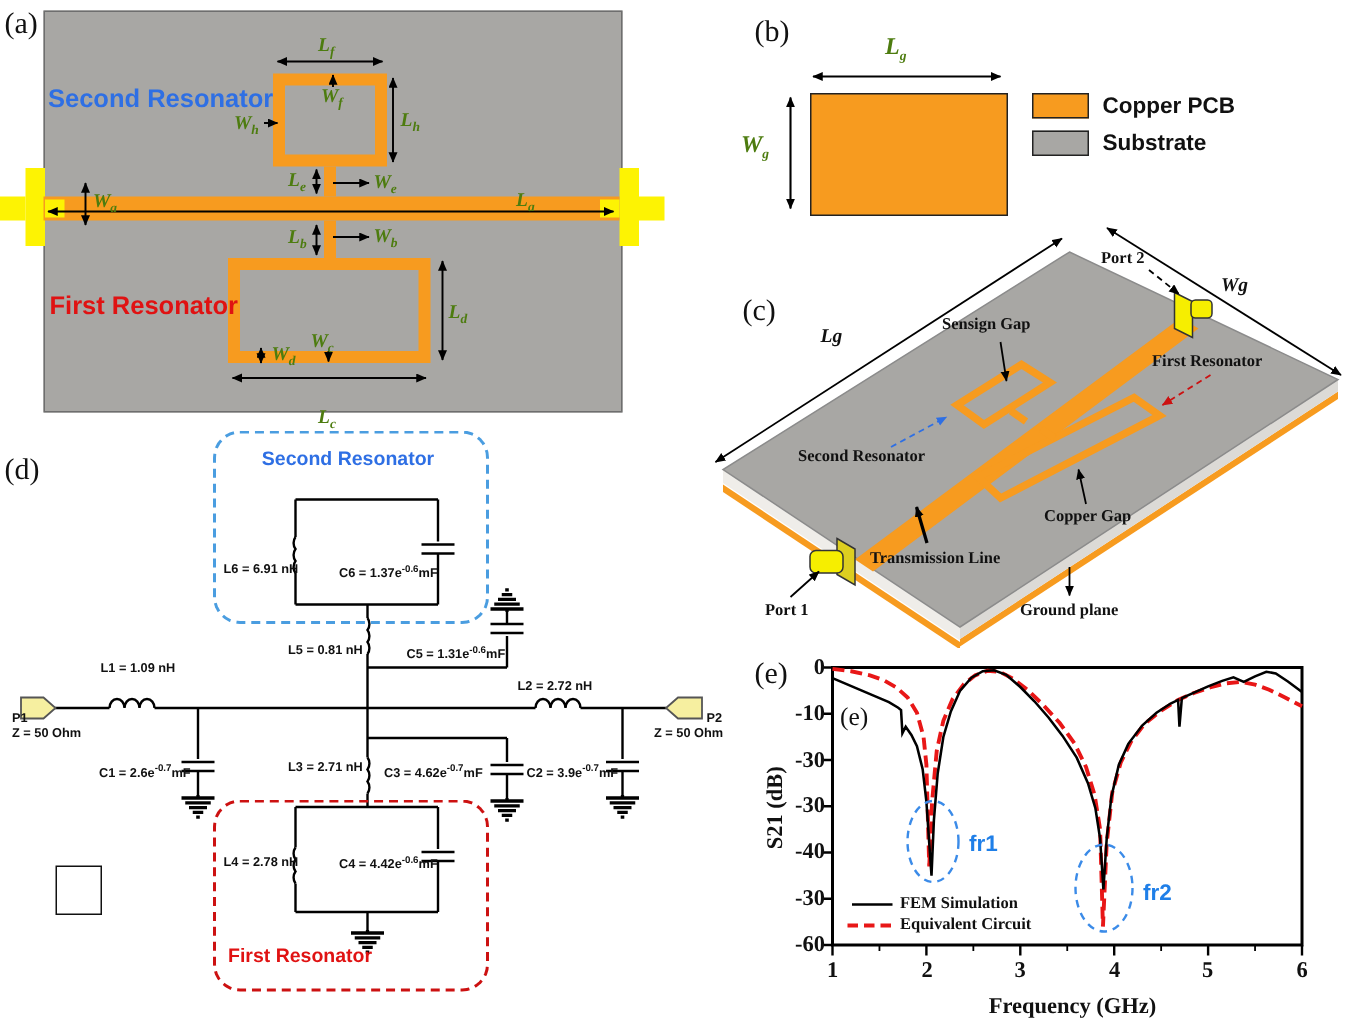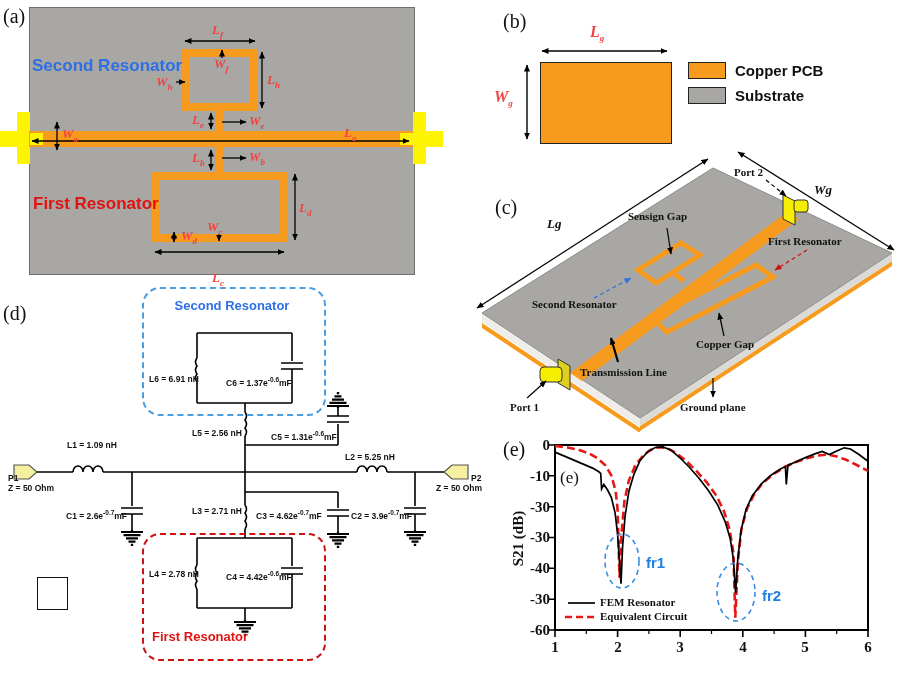--- a/index.html
+++ b/index.html
@@ -5,21 +5,21 @@
   html,body{margin:0;padding:0;background:#fff}
   .fig{position:relative;width:899px;height:689px;background:#fff;font-family:"Liberation Sans",sans-serif;overflow:hidden}
   .panel{position:absolute}
   .panel-a{left:0;top:0;width:470px;height:290px}
   .panel-b{left:490px;top:0;width:409px;height:160px}
   .panel-c{left:470px;top:140px;width:429px;height:292px}
   .panel-d{left:0;top:280px;width:500px;height:409px}
   .panel-e{left:500px;top:430px;width:399px;height:259px}
   .abs{position:absolute}
   .plabel{position:absolute;font:400 20px "Liberation Serif",serif;color:#111}
-  .dim{position:absolute;font:700 italic 13px "Liberation Serif",serif;color:#ef4444;white-space:nowrap}
+  .dim{position:absolute;font:700 italic 13px "Liberation Serif",serif;color:#4d7c0f;white-space:nowrap}
   .dim sub{font-size:9px}
   .res-title{position:absolute;font:700 17px "Liberation Sans",sans-serif;white-space:nowrap}
   .blue{color:#2e6fe4}.red{color:#e01212}
   .sub-a{position:absolute;left:29px;top:7px;width:384px;height:266px;background:#a8a7a4;border:1px solid #6e6e6e}
   .copper{background:#f79b1f}
   .conn{position:absolute;background:#fdf303}
   .ring{position:absolute;border:8px solid #f79b1f;background:transparent}
   .svgabs{position:absolute;left:0;top:0}
   .b-rect{position:absolute;left:50px;top:62px;width:130px;height:80px;background:#f79b1f;border:1px solid #222}
   .sw{position:absolute;width:36px;height:15px;border:1px solid #222}
@@ -224,24 +224,24 @@
     <div class="dash-box" style="left:142px;top:7px;width:180px;height:125px;border-color:#4a9de0"></div>
     <div class="dash-box" style="left:142px;top:253px;width:180px;height:124px;border-color:#cc1111"></div>
     <span class="d-restitle blue" style="left:142px;top:18px;width:180px;text-align:center">Second Resonator</span>
     <span class="d-restitle red" style="left:152px;top:349px">First Resonator</span>
 
     <span class="d-lab" style="left:8px;top:193px">P1</span>
     <span class="d-lab" style="left:8px;top:203px">Z = 50 Ohm</span>
     <span class="d-lab" style="left:471px;top:193px">P2</span>
     <span class="d-lab" style="left:436px;top:203px">Z = 50 Ohm</span>
     <span class="d-lab" style="left:67px;top:160px">L1 = 1.09 nH</span>
-    <span class="d-lab" style="left:345px;top:172px">L2 = 5.25 nH</span>
+    <span class="d-lab" style="left:345px;top:172px">L2 = 2.72 nH</span>
     <span class="d-lab" style="left:192px;top:226px">L3 = 2.71 nH</span>
     <span class="d-lab" style="left:149px;top:289px">L4 = 2.78 nH</span>
-    <span class="d-lab" style="left:192px;top:148px">L5 = 2.56 nH</span>
+    <span class="d-lab" style="left:192px;top:148px">L5 = 0.81 nH</span>
     <span class="d-lab" style="left:149px;top:94px">L6 = 6.91 nH</span>
     <span class="d-lab" style="left:66px;top:229px"><span>C1 = 2.6e</span><sup>-0.7</sup><span>mF</span></span>
     <span class="d-lab" style="left:351px;top:229px"><span>C2 = 3.9e</span><sup>-0.7</sup><span>mF</span></span>
     <span class="d-lab" style="left:256px;top:229px"><span>C3 = 4.62e</span><sup>-0.7</sup><span>mF</span></span>
     <span class="d-lab" style="left:226px;top:290px"><span>C4 = 4.42e</span><sup>-0.6</sup><span>mF</span></span>
     <span class="d-lab" style="left:271px;top:150px"><span>C5 = 1.31e</span><sup>-0.6</sup><span>mF</span></span>
     <span class="d-lab" style="left:226px;top:96px"><span>C6 = 1.37e</span><sup>-0.6</sup><span>mF</span></span>
     <div class="sq"></div>
   </section>
 
@@ -267,19 +267,20 @@
     <span class="e-ytick" style="top:130px">-40</span>
     <span class="e-ytick" style="top:161px">-30</span>
     <span class="e-ytick" style="top:192px">-60</span>
     <span class="e-tick" style="left:47px;top:209px;width:16px">1</span>
     <span class="e-tick" style="left:110px;top:209px;width:16px">2</span>
     <span class="e-tick" style="left:172px;top:209px;width:16px">3</span>
     <span class="e-tick" style="left:235px;top:209px;width:16px">4</span>
     <span class="e-tick" style="left:297px;top:209px;width:16px">5</span>
     <span class="e-tick" style="left:360px;top:209px;width:16px">6</span>
     <span class="e-axis" style="left:-22px;top:100px;width:80px;transform:rotate(-90deg)">S21 (dB)</span>
-    <span class="e-leg" style="left:100px;top:166px">FEM Resonator</span>
+    <span class="e-axis" style="left:130px;top:233px;width:170px">Frequency (GHz)</span>
+    <span class="e-leg" style="left:100px;top:166px">FEM Simulation</span>
     <span class="e-leg" style="left:100px;top:180px">Equivalent Circuit</span>
     <span class="fr" style="left:146px;top:124px">fr1</span>
     <span class="fr" style="left:262px;top:157px">fr2</span>
   </section>
 
 </div>
 
 </body></html>

